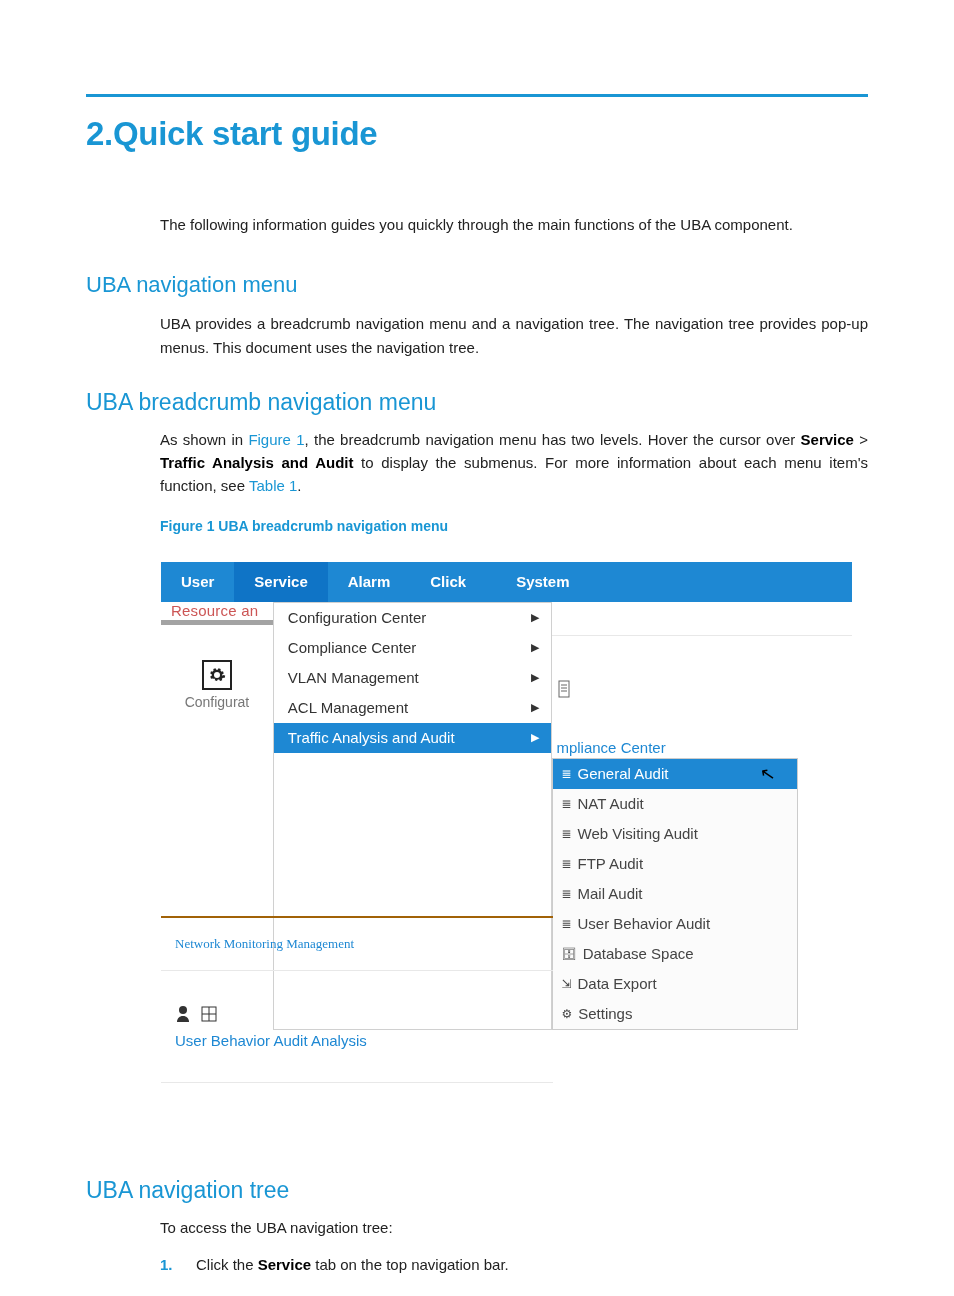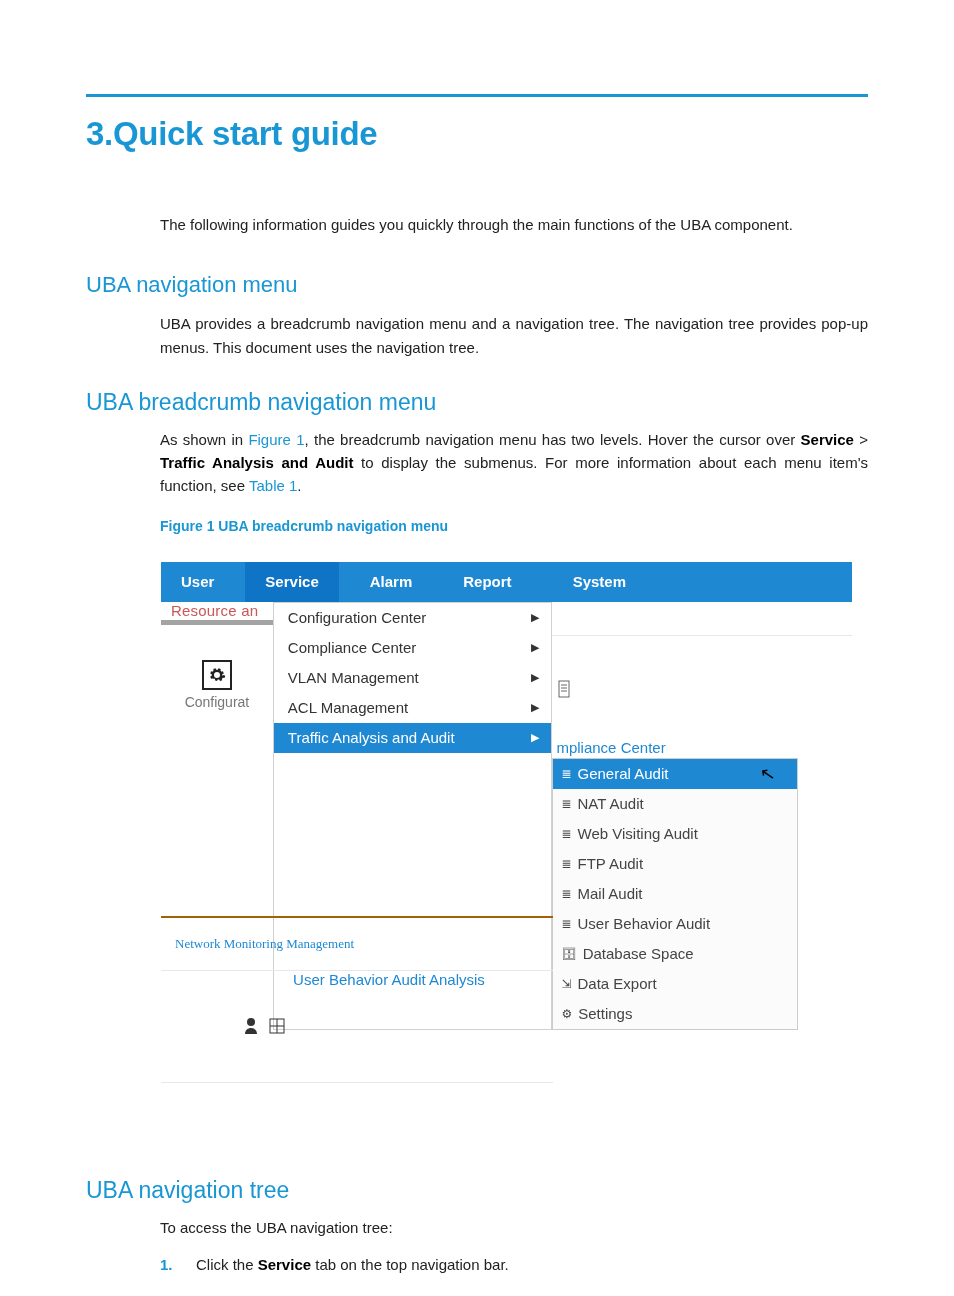--- a/index.html
+++ b/index.html
@@ -8,21 +8,21 @@
   .rule { border-top: 3px solid #1996d4; margin-bottom: 18px; }
   h1.chapter { font-size: 33px; font-weight: bold; color: #1996d4; font-family: Arial, sans-serif; letter-spacing: -0.3px; margin-bottom: 60px; }
   .body-indent { margin-left: 74px; }
   p.body { font-size: 15px; line-height: 1.55; color: #222; text-align: justify; }
   h2.section { font-size: 22px; font-weight: normal; color: #1996d4; margin-top: 36px; margin-bottom: 14px; }
   h3.subsection { font-size: 23px; font-weight: normal; color: #1996d4; margin-top: 30px; margin-bottom: 12px; }
   .figcap { font-size: 14px; font-weight: bold; color: #1996d4; margin: 20px 0 27px 0; }
   .link { color: #1996d4; }
   b.dark { color: #000; font-weight: bold; }
   .figure { width: 693px; border: 1px solid #fff; }
-  .menubar { display: flex; background: #1e88d3; color: #fff; height: 40px; align-items: stretch; gap: 11px; }
+  .menubar { display: flex; background: #1e88d3; color: #fff; height: 40px; align-items: stretch; }
   .menubar .mi { font-size: 15px; font-weight: bold; padding: 0 20px; display: flex; align-items: center; }
   .menubar .sel { background: #0f74c6; }
   .menubar .sys { padding-left: 30px; }
   .figbody { display: flex; }
   .leftcol { width: 112px; overflow: hidden; border-right: 0; }
   .resrow { height: 23px; border-bottom: 5px solid #a3a3a3; display:flex; align-items:center; padding-left:10px; color:#d24; font-size:15px; white-space:nowrap; letter-spacing:0.2px; }
   .confcell { height: 120px; display:flex; flex-direction:column; align-items:center; justify-content:center; font-size:14px; color:#777; }
   .dropdown { width: 280px; border: 1px solid #d0d0d0; background: #fff; }
   .dditem { display:flex; align-items:center; justify-content:space-between; height: 30px; padding: 0 12px 0 14px; font-size: 15px; color: #333; }
   .dditem.hl { background: #1e88d3; color: #fff; }
@@ -31,33 +31,33 @@
   .rp-top { height: 34px; border-bottom: 1px solid #e8e8e8; }
   .rp-spacer { height: 122px; position:relative; }
   .partialtext { position:absolute; bottom:2px; left:4px; color:#1e88d3; font-size:15px; white-space:nowrap; overflow:hidden; }
   .subpanel { border:1px solid #ccc; background:#fbfbfb; width: 246px; margin-left: 0; }
   .spitem { height: 30px; display:flex; align-items:center; padding-left: 8px; font-size: 15px; color:#444; gap:6px; white-space: nowrap; }
   .spitem.hl { background:#1e88d3; color:#fff; }
   .spicon { font-size: 12px; }
   .cursor-ptr { position:absolute; right:22px; top:4px; font-size:18px; color:#000; transform: rotate(-10deg); }
   .row2 { display:flex; }
   .bigcell { width: 392px; height: 54px; border-top:2px solid #a16207; display:flex; align-items:center; padding-left:14px; font-size:13px; color:#1e88d3;font-family:Liberation Serif, serif; }
-  .bigcell2 { width: 392px; height: 112px; border-top:1px solid #e8e8e8; display:flex; flex-direction:row; justify-content:center; padding-left:14px; font-size:15px; color:#1e88d3; gap:8px; }
+  .bigcell2 { width: 392px; height: 112px; border-top:1px solid #e8e8e8; display:flex; flex-direction:column; justify-content:center; padding-left:14px; font-size:15px; color:#1e88d3; gap:8px; }
   .iconrow { display:flex; align-items:center; gap:6px; color:#333; }
   ol.steps { list-style: none; margin-top: 14px; }
   ol.steps li { display:flex; gap:18px; font-size:15px; line-height:1.55; }
   ol.steps .num { color:#1996d4; font-weight:bold; width: 18px; }
   .gearbox { width:30px; height:30px; border:2px solid #222; display:flex; align-items:center; justify-content:center; font-size:16px; margin-bottom:4px; }
 </style>
 </head>
 <body>
 
 <div class="page">
   <div class="rule"></div>
-  <h1 class="chapter">3.Quick start guide</h1>
+  <h1 class="chapter">2.Quick start guide</h1>
 
   <div class="body-indent">
     <p class="body">The following information guides you quickly through the main functions of the UBA component.</p>
   </div>
 
   <h2 class="section">UBA navigation menu</h2>
   <div class="body-indent">
     <p class="body">UBA provides a breadcrumb navigation menu and a navigation tree. The navigation tree provides pop-up menus. This document uses the navigation tree.</p>
   </div>
 
@@ -67,21 +67,21 @@
       <span>As shown in </span><span class="link">Figure 1</span><span>, the breadcrumb navigation menu has two levels. Hover the cursor over </span><b class="dark">Service</b><span> &gt; </span><b class="dark">Traffic Analysis and Audit</b><span> to display the submenus. For more information about each menu item's function, see </span><span class="link">Table 1</span><span>.</span>
     </p>
 
     <div class="figcap">Figure 1 UBA breadcrumb navigation menu</div>
 
     <div class="figure">
       <div class="menubar">
         <div class="mi">User</div>
         <div class="mi sel">Service</div>
         <div class="mi">Alarm</div>
-        <div class="mi">Report</div>
+        <div class="mi">Click</div>
         <div class="mi sys">System</div>
       </div>
 
       <div class="figbody">
         <div class="leftcol">
           <div class="resrow">
               <span style="color:#c55">Resource an</span>
             </div>
           <div class="confcell">
             <div class="gearbox">

